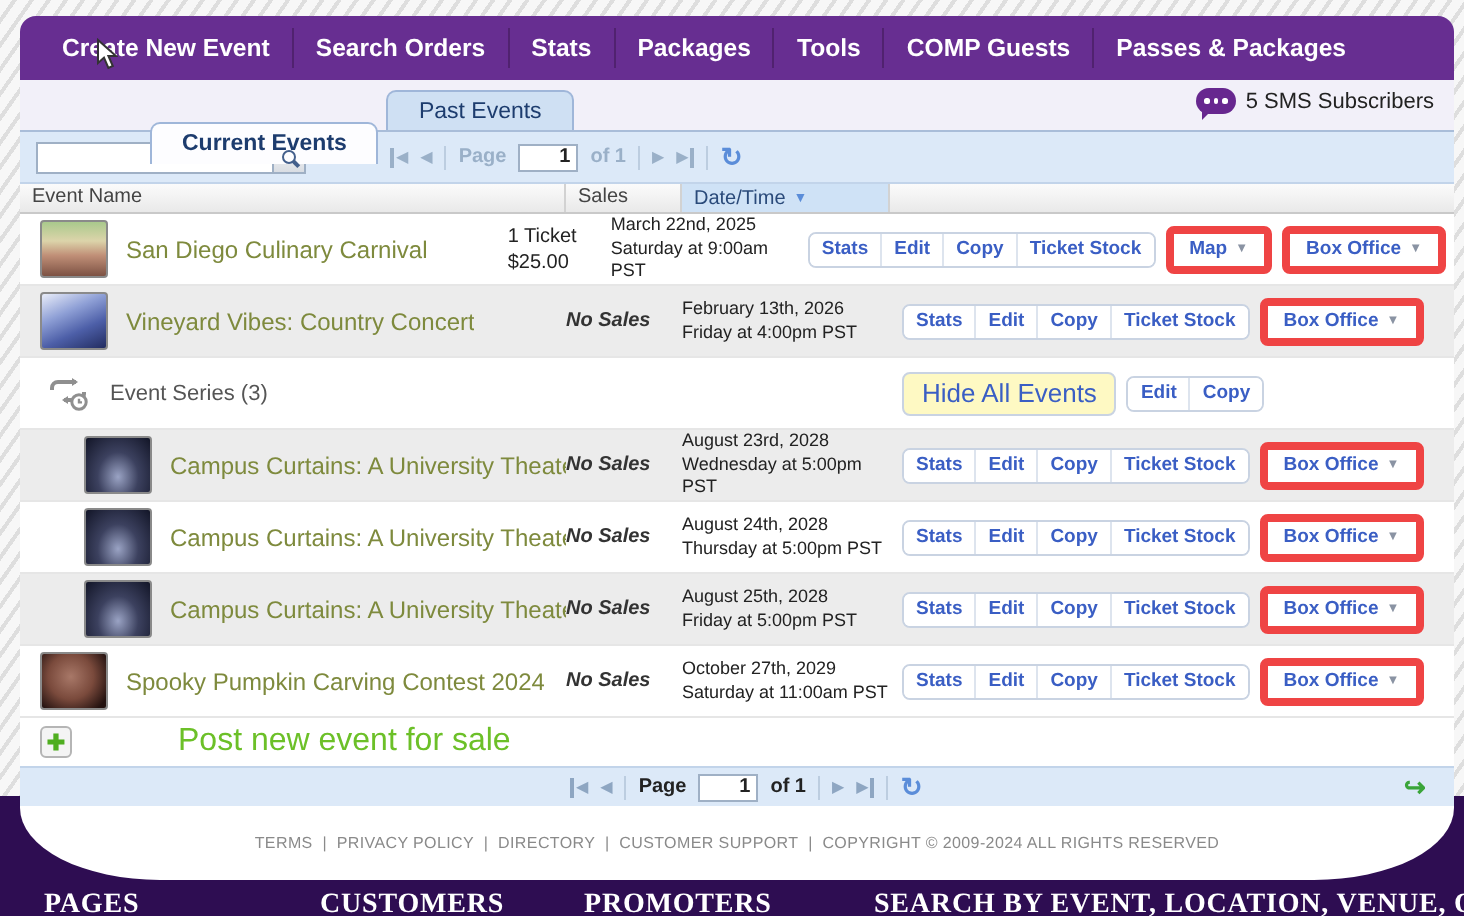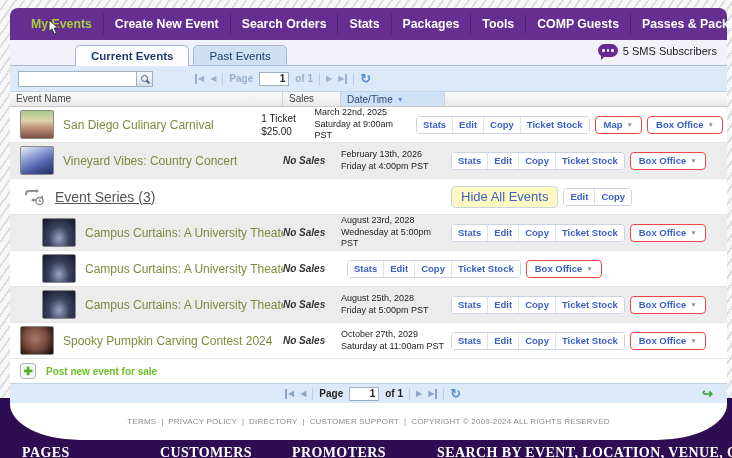--- a/index.html
+++ b/index.html
@@ -26,21 +26,21 @@
 
   
   .content { position:absolute; left:10px; top:40px; width:717px; height:400px; background:#fff;
     z-index:2; border-bottom-left-radius:70px 36px; border-bottom-right-radius:70px 36px; overflow:hidden; }
 
   
   .tabbar { height:26px; background:#f2f0f9; display:flex; align-items:flex-end;
     border-bottom:1px solid #a9bdd9; padding-left:65px; position:relative; }
   .tab { font-size:11.5px; color:#1d3c6e; padding:4px 15px 3px; background:#cfe0f3;
     border:1px solid #9fb6d9; border-bottom:none; border-radius:5px 5px 0 0; margin-right:4px; cursor:pointer; }
-  .tab.active { background:#fdfdff; font-weight:bold; position:relative; top:1px; padding-bottom:4px; }
+  .tab.active { background:#fdfdff; font-weight:bold; position:relative; top:17px; padding-bottom:4px; }
   .sms { position:absolute; right:10px; top:4px; display:flex; align-items:center; gap:5px;
     font-size:11px; color:#222; }
   .sms-bubble { width:20px; height:13px; background:#67278f; border-radius:7px; position:relative;
     display:flex; align-items:center; justify-content:center; gap:2px; }
   .sms-bubble::after { content:""; position:absolute; left:3px; bottom:-3px; border:3px solid transparent;
     border-top-color:#67278f; border-left-color:#67278f; }
   .sms-dot { width:2.5px; height:2.5px; border-radius:50%; background:#fff; }
 
   
   .toolbar { height:26px; background:#dce9f8; display:flex; align-items:center; padding:0 8px;
@@ -93,36 +93,36 @@
   .ev-name { font-size:12px; color:#7e8a3d; white-space:nowrap; overflow:hidden; cursor:pointer; }
   .cell-sales { width:58px; font-size:10px; color:#222; line-height:1.3; }
   .no-sales { font-style:italic; font-weight:bold; color:#333; }
   .cell-date { width:104px; font-size:9px; color:#222; line-height:1.3; }
   .cell-actions { flex:1; display:flex; align-items:center; gap:5px; padding:0 4px 0 6px; }
 
   .btn-group { display:flex; background:#fff; border:1px solid #c9d3e2; border-radius:4px; overflow:hidden; }
   .grp-btn { padding:2.5px 6px; font-size:9.5px; font-weight:bold; color:#3a5ec4; white-space:nowrap;
     border-left:1px solid #dde4ee; cursor:pointer; background:#fff; }
   .grp-btn:first-child { border-left:none; }
-  .dd-btn { display:flex; align-items:center; gap:4px; background:#fff; border:1px solid #ef4444;
+  .dd-btn { display:flex; align-items:center; gap:4px; background:#fff; border:4px solid #ef4444;
     border-radius:4px; padding:2.5px 8px; font-size:9.5px; font-weight:bold; color:#3a5ec4;
     white-space:nowrap; cursor:pointer; }
   .dd-caret { color:#8a93a3; font-size:6.5px; }
   .solo-btn { background:#fef9c3; border:1px solid #c9d3e2; border-radius:4px; padding:2.5px 9px;
     font-size:13px; font-weight:normal; color:#3a5ec4; white-space:nowrap; cursor:pointer; }
 
-  .series-label { font-size:14px; color:#555;text-decoration:underline; }
+  .series-label { font-size:11px; color:#555; }
   .series-icon { flex:none; margin-left:12px; }
 
   
   .post-row { height:24px; display:flex; align-items:center; gap:10px; padding-left:10px; }
   .post-box { width:16px; height:16px; border:1px solid #b5b5b5; border-radius:3px; background:#f4f4f4;
     display:flex; align-items:center; justify-content:center; color:#4fae1f; font-size:11px; font-weight:bold;
     cursor:pointer; }
-  .post-label { color:#6cc028; font-weight:bold; font-size:10px; cursor:pointer; }
+  .post-label { color:#6cc028; font-weight:normal; font-size:16px; cursor:pointer;margin-left:43px; }
 
   
   .bottom-bar { height:20px; background:#dce9f8; border-top:1px solid #c2d4ea; display:flex;
     align-items:center; font-size:10px; }
   .bottom-bar .pager { margin-left:275px; color:#8ea6c2; }
   .bottom-bar .pg-label { color:#222; font-weight:bold; }
   .back-ico { margin-left:auto; margin-right:14px; color:#3aa53a; font-size:13px; font-weight:bold;
     transform:scaleX(-1); cursor:pointer; }
 
   .pg-label-dim { color:#9ab0c8; font-weight:bold; }
@@ -139,21 +139,20 @@
 <div class="screen">
 
   <div class="purple-footer">
     <div class="footer-col" style="left:22px">PAGES</div>
     <div class="footer-col" style="left:160px">CUSTOMERS</div>
     <div class="footer-col" style="left:292px">PROMOTERS</div>
     <div class="footer-col" style="left:437px">SEARCH BY EVENT, LOCATION, VENUE, OR</div>
   </div>
 
   <div class="nav">
-    <div class="nav-item active">My Events</div>
     <div class="nav-item">Create New Event</div>
     <div class="nav-item">Search Orders</div>
     <div class="nav-item">Stats</div>
     <div class="nav-item">Packages</div>
     <div class="nav-item">Tools</div>
     <div class="nav-item">COMP Guests</div>
     <div class="nav-item">Passes &amp; Packages</div>
 
   </div>
   <svg class="cursor-icon" width="12" height="17" viewBox="0 0 12 17">
@@ -314,20 +313,24 @@
     </div>
 
     <div class="row indent">
       <div class="cell-name">
         <div class="thumb thumb-theater"></div>
         <span class="ev-name">Campus Curtains: A University Theater Produc</span>
       </div>
       <div class="cell-sales">
         <span class="no-sales">No Sales</span>
       </div>
+      <div class="cell-date">
+        <div>August 24th, 2028</div>
+          <div>Thursday at 5:00pm PST</div>
+      </div>
       <div class="cell-actions">
         <div class="btn-group">
           <span class="grp-btn">Stats</span>
           <span class="grp-btn">Edit</span>
           <span class="grp-btn">Copy</span>
           <span class="grp-btn">Ticket Stock</span>
         </div>
         <div class="dd-btn">
           <span>Box Office</span>
             <span class="dd-caret">▼</span>

